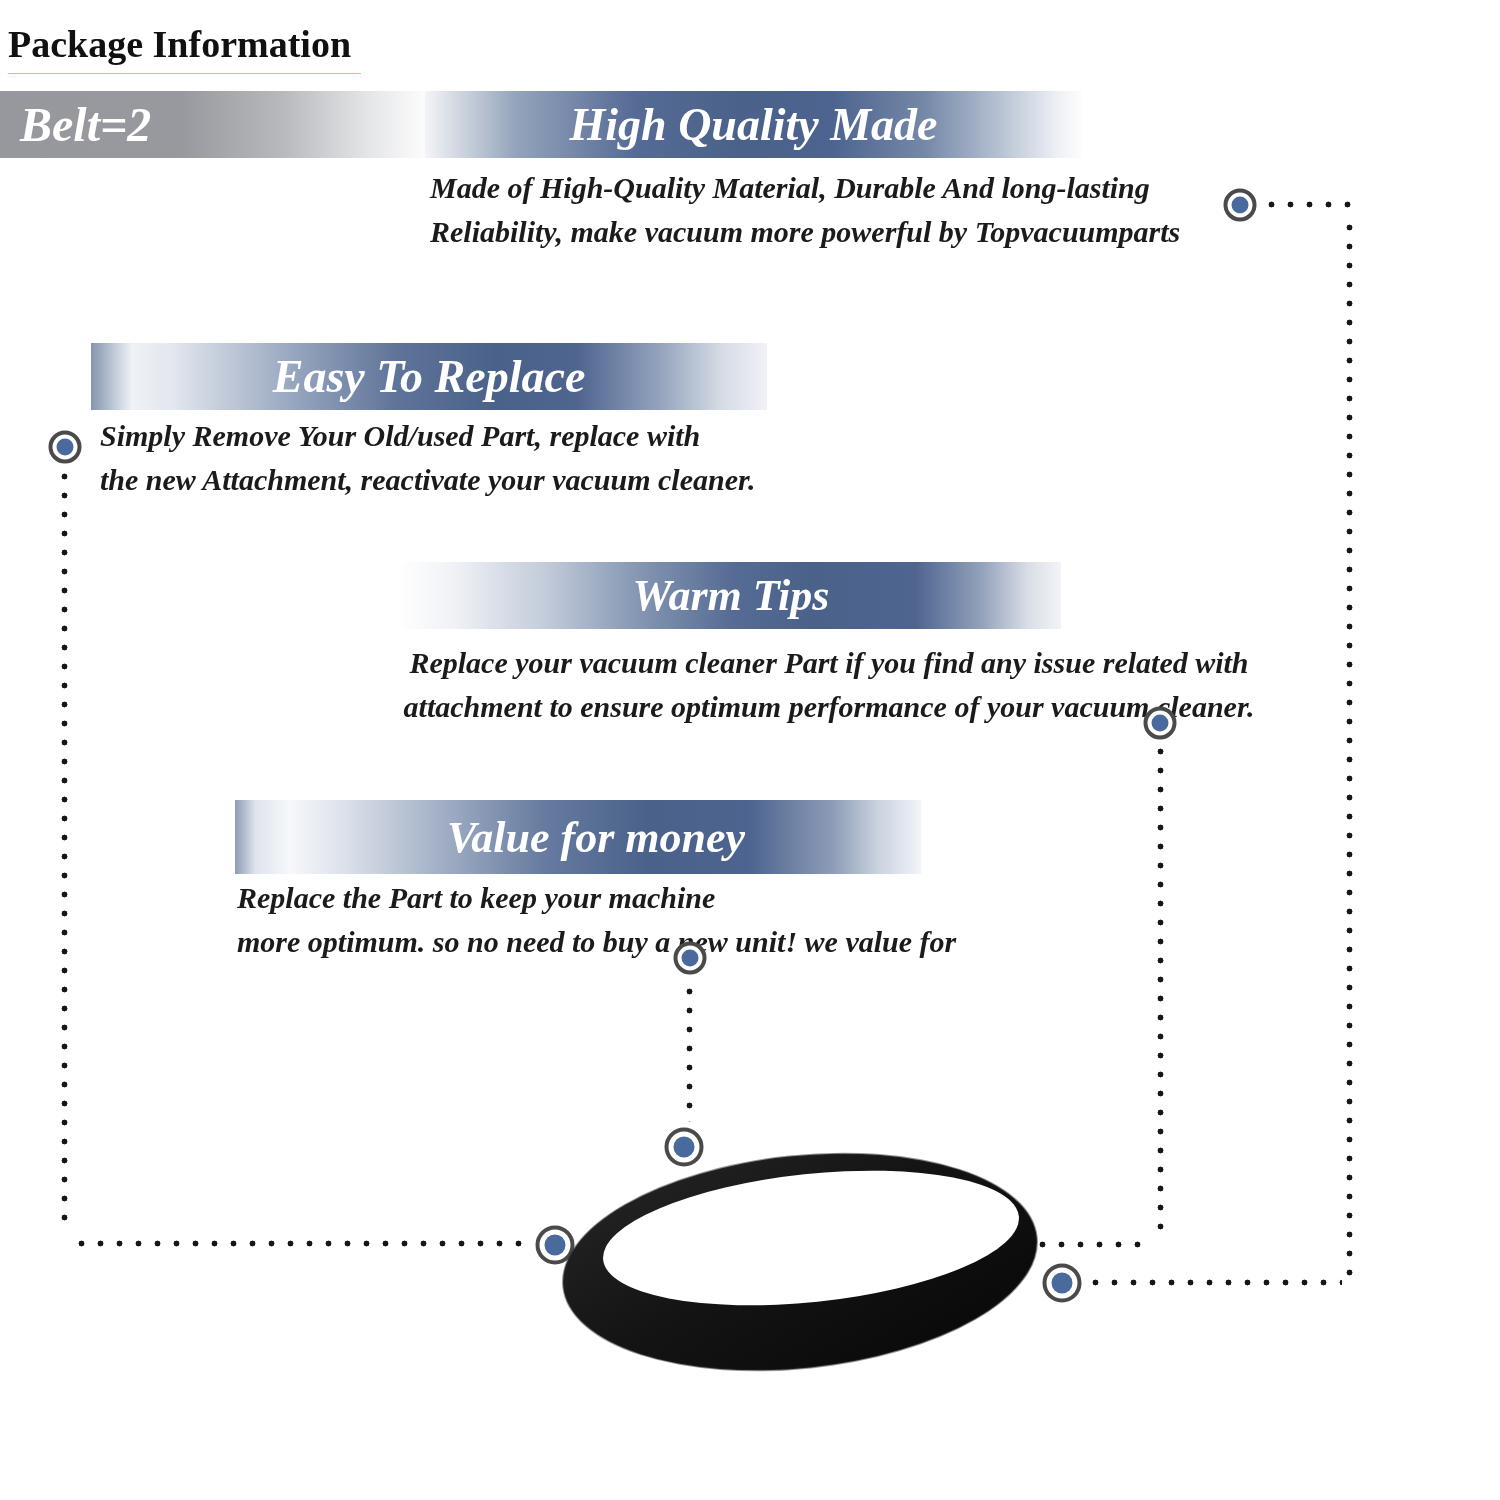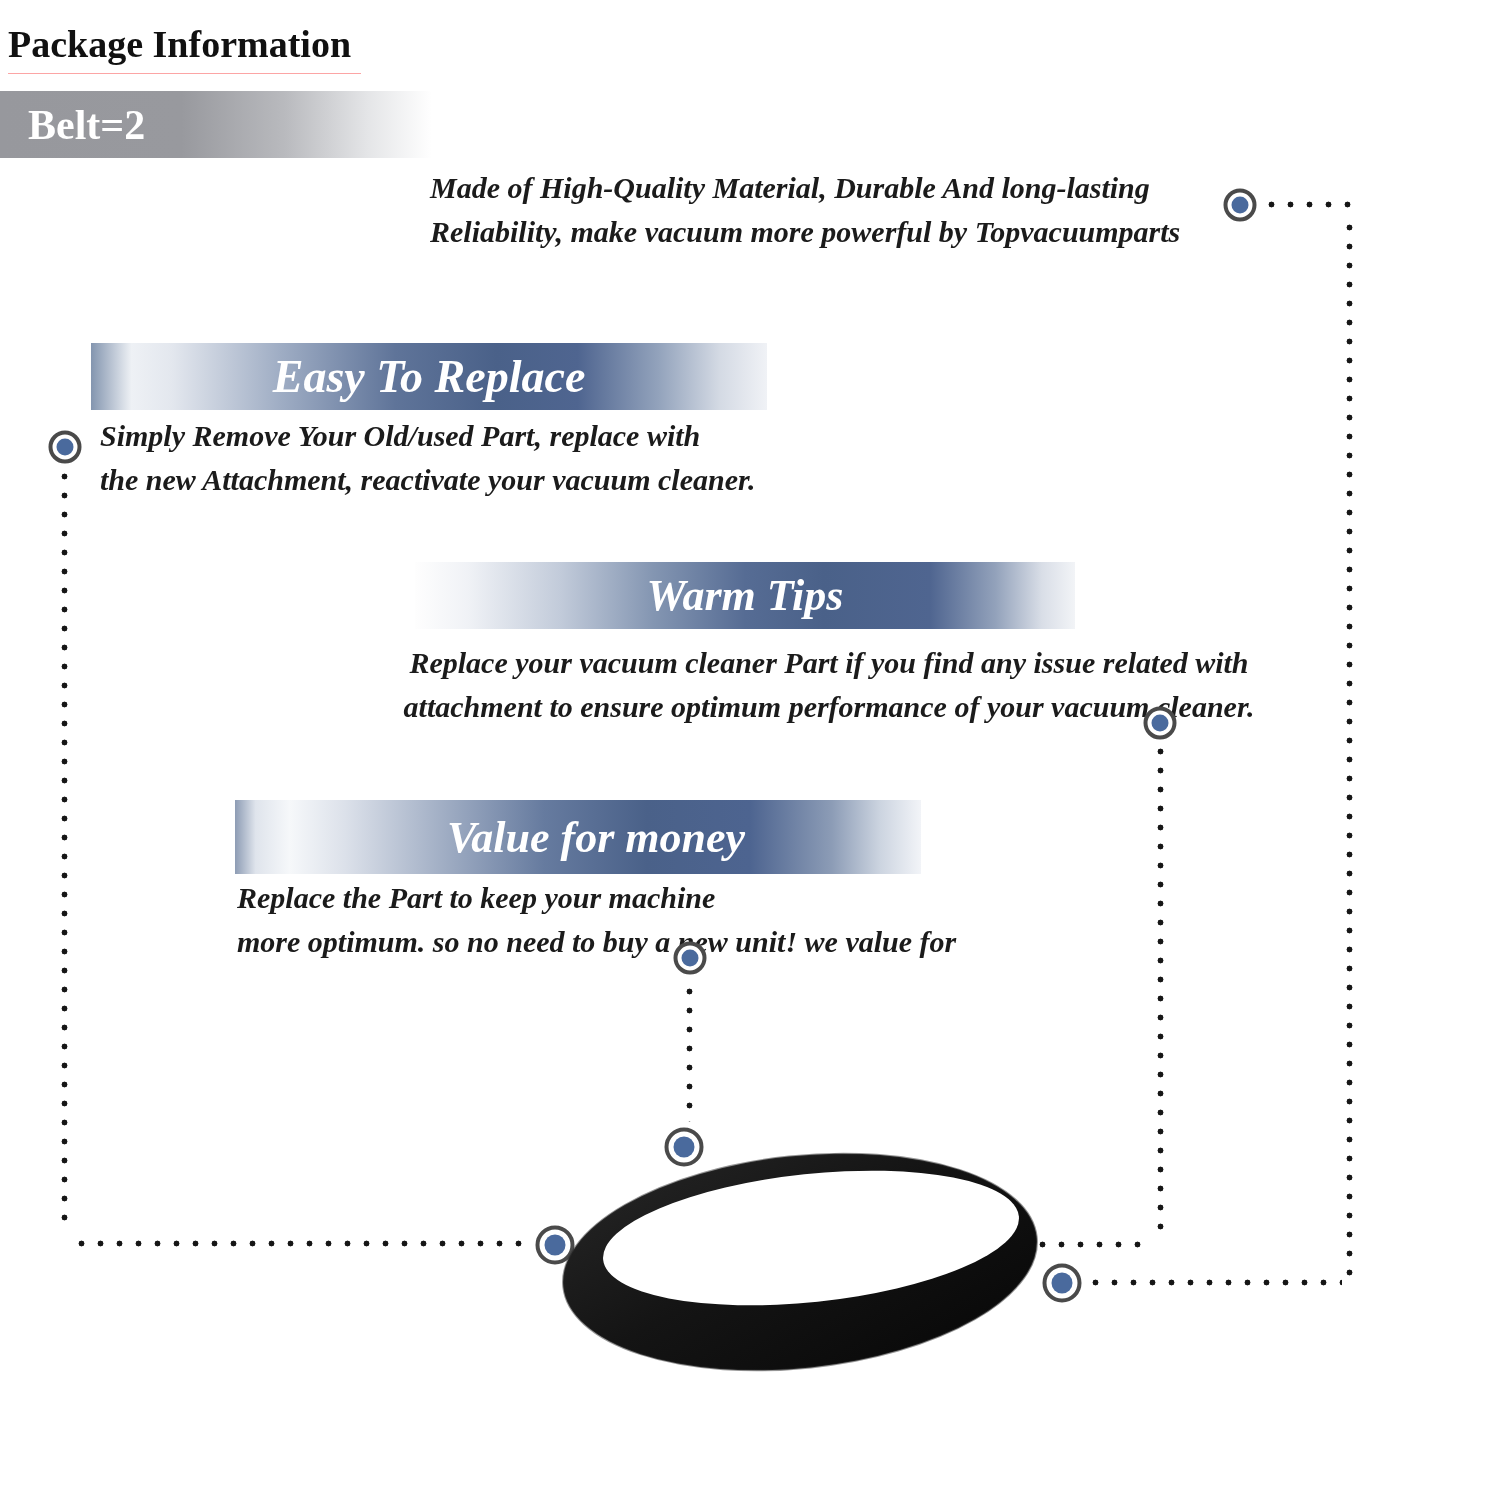--- a/index.html
+++ b/index.html
@@ -26,40 +26,40 @@
     padding:0 10px 7px 0;
     display:inline-block;
   }
   
   .package-bar{
     position:absolute;left:0;top:91px;width:432px;height:67px;
     background:linear-gradient(90deg,#97989d 0%,#98999e 42%,#b9babe 66%,#e4e5e7 85%,#ffffff 100%);
     display:flex;align-items:center;
   }
   .package-bar .label{
-    color:#ffffff;font-size:42px;font-weight:bold;padding-left:28px;
+    color:#ffffff;font-size:48px;font-weight:bold;padding-left:20px;font-style:italic;
   }
   
   .banner{
     position:absolute;height:67px;
     display:flex;align-items:center;justify-content:center;
     color:#ffffff;font-weight:bold;font-style:italic;
   }
   .banner .banner-title{white-space:nowrap;}
   .banner-hq{
     left:425px;top:91px;width:657px;font-size:46px;
     background:linear-gradient(90deg,#f3f4f7 0%,#dfe3ea 3%,#93a3bb 14%,#556b95 32%,#4a6189 48%,#4d6490 62%,#7488a7 76%,#b3bfd1 87%,#eceff4 96%,#fdfdfe 100%);
   }
   .banner-easy{
     left:91px;top:343px;width:676px;font-size:46px;
     background:linear-gradient(90deg,#8395af 0%,#eef1f5 6%,#e3e7ee 12%,#9fadc4 28%,#5f7499 45%,#4a6189 60%,#4f6590 72%,#93a3bc 84%,#d4dae4 93%,#f0f2f6 100%);
     text-align:right;
   }
   .banner-warm{
-    left:415px;top:562px;width:660px;font-size:44px;
+    left:401px;top:562px;width:660px;font-size:44px;
     background:linear-gradient(90deg,#fefefe 0%,#f0f2f6 8%,#c2cbda 22%,#8496b2 36%,#566c94 50%,#4a6189 62%,#4f6590 78%,#93a2bb 88%,#d9dee7 95%,#f2f4f7 100%);
   }
   .banner-value{
     left:235px;top:800px;width:686px;height:74px;font-size:44px;
     background:linear-gradient(90deg,#8d9cb4 0%,#dfe4ec 3%,#f6f8fa 8%,#dce1ea 16%,#a2afc5 30%,#667b9f 45%,#4a6189 60%,#4d6490 75%,#8c9cb6 87%,#ccd4e0 94%,#f2f4f8 100%);
     padding-left:36px;
   }
   
   .body-text{
     position:absolute;
@@ -102,20 +102,23 @@
 <body>
 
 <div class="canvas">
 
   <h1 class="page-title">Package Information</h1>
 
   <div class="package-bar">
     <span class="label">Belt=2</span>
   </div>
 
+  <div class="banner banner-hq">
+    <span class="banner-title">High Quality Made</span>
+  </div>
   <div class="body-text bt-hq">
     <div>Made of High-Quality Material, Durable And long-lasting</div>
     <div>Reliability, make vacuum more powerful by Topvacuumparts</div>
   </div>
 
   <div class="banner banner-easy">
     <span class="banner-title">Easy To Replace</span>
   </div>
   <div class="body-text bt-easy">
     <div>Simply Remove Your Old/used Part, replace with</div>

